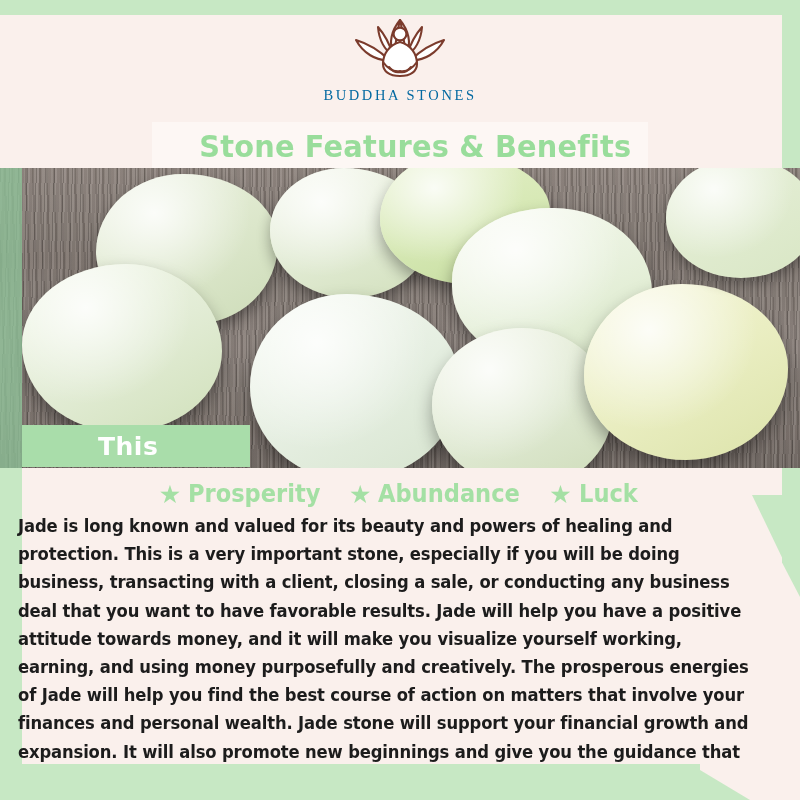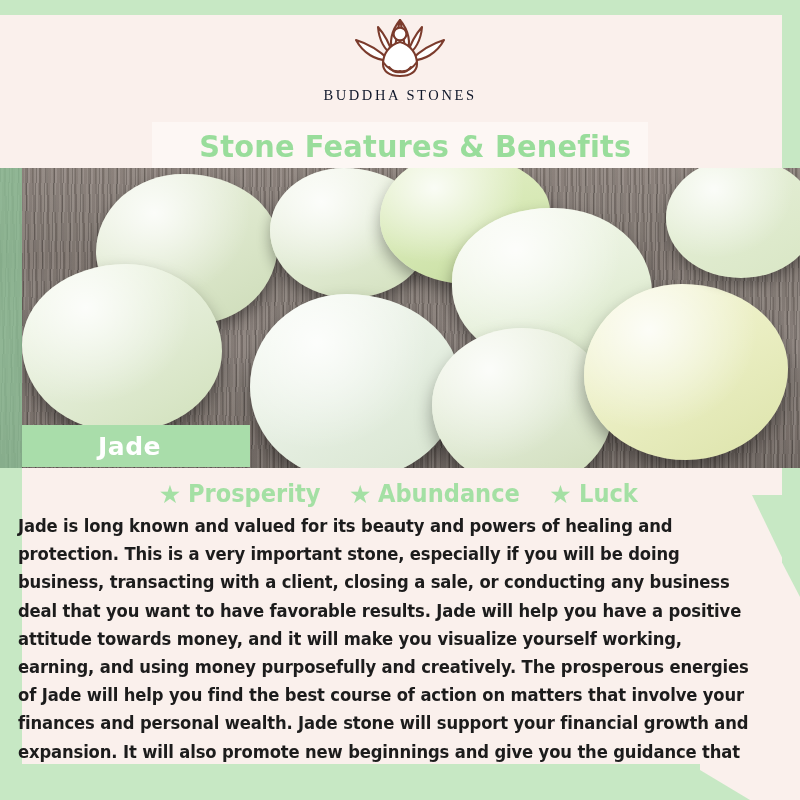--- a/index.html
+++ b/index.html
@@ -24,21 +24,21 @@
   .deco-left-strip2{left:0;top:462px;width:22px;height:338px;background:#c7e8c4;}
   .deco-bottom-bar{left:0;bottom:0;width:700px;height:36px;background:#c7e8c4;}
   .deco-bottom-taper{left:690px;bottom:0;width:60px;height:36px;background:#c7e8c4;
     clip-path:polygon(0 0,100% 100%,0 100%);}
 
   
   .logo-wrap{position:absolute;left:0;top:14px;width:800px;height:104px;
     display:flex;flex-direction:column;align-items:center;justify-content:flex-start;}
   .logo-mark{width:150px;height:72px;display:block;}
   .logo-text{font-family:"Liberation Serif",serif;font-size:14.5px;letter-spacing:2.6px;
-    color:#0f172a;font-weight:400;margin-top:1px;}
+    color:#0369a1;font-weight:400;margin-top:1px;}
 
   
   .title-banner{position:absolute;left:152px;top:122px;width:496px;height:48px;
     background:#fdf7f4;display:flex;align-items:center;justify-content:flex-end;}
   .title-text{font-family:"DejaVu Sans",sans-serif;font-weight:bold;font-size:31px;
     color:#99dd9b;letter-spacing:.2px;transform:scaleX(.93);transform-origin:center;
     white-space:nowrap;}
 
   
   .photo{position:absolute;left:0;top:168px;width:800px;height:300px;overflow:hidden;
@@ -118,21 +118,21 @@
     <div class="stone" style="left:22px;top:96px;width:200px;height:168px;border-radius:52% 48% 50% 50%/48% 52% 48% 52%;background:linear-gradient(150deg,#f3f8ea 0%,#e2ecd5 52%,#d0e0ba 100%);box-shadow:0 9px 17px rgba(0,0,0,.36);"></div>
     <div class="stone" style="left:250px;top:126px;width:210px;height:186px;border-radius:46% 54% 52% 48%/50% 48% 52% 50%;background:linear-gradient(150deg,#f6faf2 0%,#e6efe2 50%,#d6e4ce 100%);box-shadow:0 9px 18px rgba(0,0,0,.36);"></div>
     <div class="stone" style="left:432px;top:160px;width:180px;height:160px;border-radius:50% 50% 48% 52%/48% 52% 48% 52%;background:linear-gradient(155deg,#f0f4e6 0%,#dfe9d2 55%,#cedcb9 100%);box-shadow:0 9px 17px rgba(0,0,0,.34);"></div>
     <div class="stone" style="left:584px;top:116px;width:204px;height:176px;border-radius:48% 52% 50% 50%/52% 48% 52% 48%;background:linear-gradient(150deg,#f6f6d8 0%,#eaeec2 50%,#dce3aa 100%);box-shadow:0 9px 18px rgba(0,0,0,.36);"></div>
     <div class="stone" style="left:666px;top:-10px;width:150px;height:120px;border-radius:50%;background:linear-gradient(150deg,#e9f1dc 0%,#d8e6c4 100%);box-shadow:0 6px 13px rgba(0,0,0,.3);"></div>
   </div>
 
   <div class="deco" style="left:0;top:168px;width:22px;height:300px;background:rgba(143,196,154,.75);"></div>
 
   <div class="jade-banner">
-    <div class="jade-text">Jade</div>
+    <div class="jade-text">This</div>
   </div>
 
   <div class="benefits">
     <div class="benefit">
       <span class="star">★</span>
       <span class="blabel">Prosperity</span>
     </div>
     <div class="benefit">
       <span class="star">★</span>
       <span class="blabel">Abundance</span>

